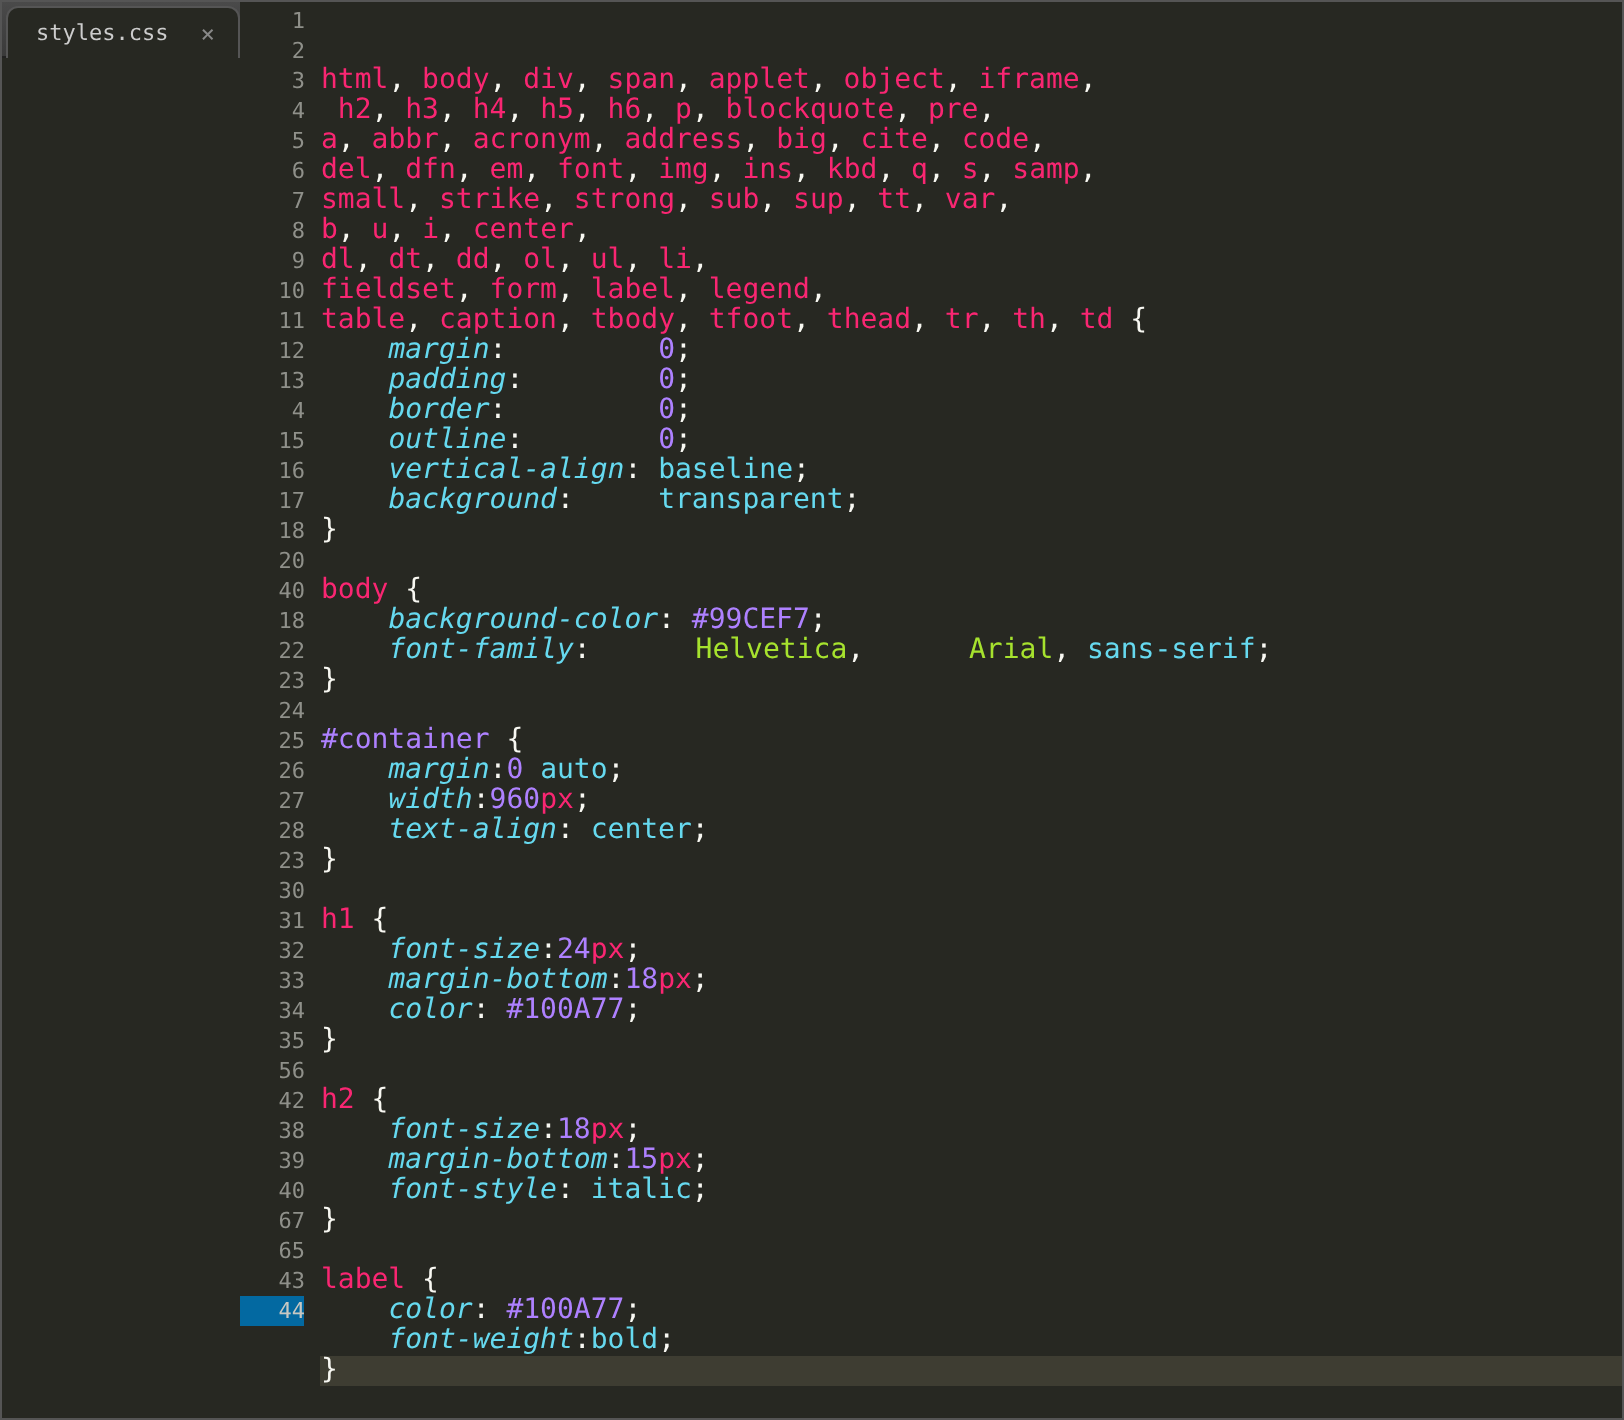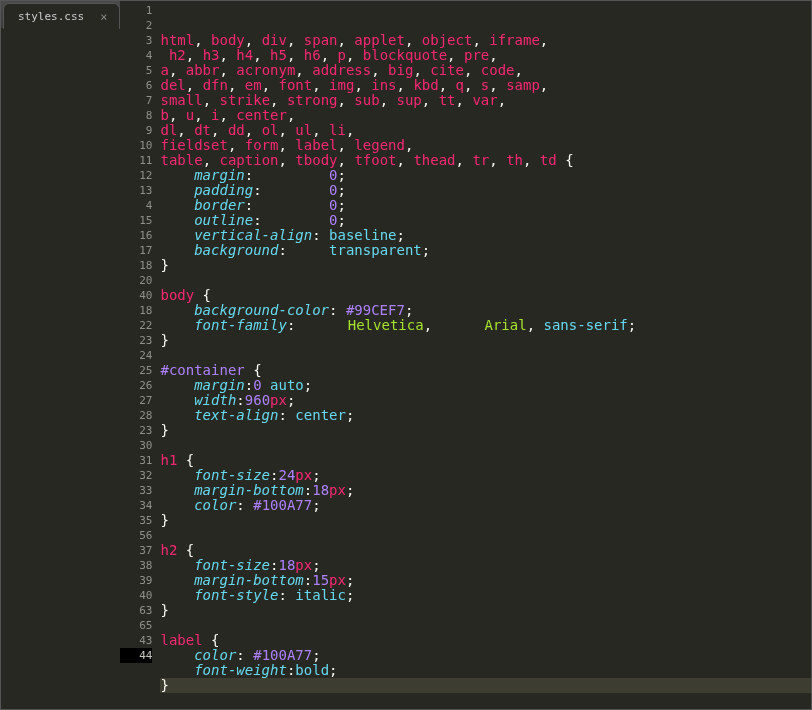--- a/index.html
+++ b/index.html
@@ -56,21 +56,21 @@
   .gutter {
     width: 40px;
     padding-top: 2px;
     text-align: right;
     color: #8f908a;
     font-size: 11px;
     line-height: 15px;
     padding-right: 8px;
     user-select: none;
   }
-  .gutter div.hl { background: #000000; color:#c8c8c2;}
+  .gutter div.hl { background: #0369a1; color:#c8c8c2;}
   .code {
     flex: 1;
     padding-top: 2px;
     font-size: 14px;
     line-height: 15px;
     white-space: pre;
     position: relative;
   }
   .line { height: 15px; }
   .line.hl { background: #3e3d32; }
@@ -131,25 +131,25 @@
         <div>27</div>
         <div>28</div>
         <div>23</div>
         <div>30</div>
         <div>31</div>
         <div>32</div>
         <div>33</div>
         <div>34</div>
         <div>35</div>
         <div>56</div>
-        <div>37</div>
+        <div>42</div>
         <div>38</div>
         <div>39</div>
         <div>40</div>
-        <div>63</div>
+        <div>67</div>
         <div>65</div>
         <div>43</div>
         <div class="hl">44</div>
       </div>
     <div class="code" id="code">
       <div class="line"><span class="tag">html</span><span class="punc">, </span><span class="tag">body</span><span class="punc">, </span><span class="tag">div</span><span class="punc">, </span><span class="tag">span</span><span class="punc">, </span><span class="tag">applet</span><span class="punc">, </span><span class="tag">object</span><span class="punc">, </span><span class="tag">iframe</span><span class="punc">,</span></div><div class="line"><span class="plain"> </span><span class="tag">h2</span><span class="punc">, </span><span class="tag">h3</span><span class="punc">, </span><span class="tag">h4</span><span class="punc">, </span><span class="tag">h5</span><span class="punc">, </span><span class="tag">h6</span><span class="punc">, </span><span class="tag">p</span><span class="punc">, </span><span class="tag">blockquote</span><span class="punc">, </span><span class="tag">pre</span><span class="punc">,</span></div><div class="line"><span class="tag">a</span><span class="punc">, </span><span class="tag">abbr</span><span class="punc">, </span><span class="tag">acronym</span><span class="punc">, </span><span class="tag">address</span><span class="punc">, </span><span class="tag">big</span><span class="punc">, </span><span class="tag">cite</span><span class="punc">, </span><span class="tag">code</span><span class="punc">,</span></div><div class="line"><span class="tag">del</span><span class="punc">, </span><span class="tag">dfn</span><span class="punc">, </span><span class="tag">em</span><span class="punc">, </span><span class="tag">font</span><span class="punc">, </span><span class="tag">img</span><span class="punc">, </span><span class="tag">ins</span><span class="punc">, </span><span class="tag">kbd</span><span class="punc">, </span><span class="tag">q</span><span class="punc">, </span><span class="tag">s</span><span class="punc">, </span><span class="tag">samp</span><span class="punc">,</span></div><div class="line"><span class="tag">small</span><span class="punc">, </span><span class="tag">strike</span><span class="punc">, </span><span class="tag">strong</span><span class="punc">, </span><span class="tag">sub</span><span class="punc">, </span><span class="tag">sup</span><span class="punc">, </span><span class="tag">tt</span><span class="punc">, </span><span class="tag">var</span><span class="punc">,</span></div><div class="line"><span class="tag">b</span><span class="punc">, </span><span class="tag">u</span><span class="punc">, </span><span class="tag">i</span><span class="punc">, </span><span class="tag">center</span><span class="punc">,</span></div><div class="line"><span class="tag">dl</span><span class="punc">, </span><span class="tag">dt</span><span class="punc">, </span><span class="tag">dd</span><span class="punc">, </span><span class="tag">ol</span><span class="punc">, </span><span class="tag">ul</span><span class="punc">, </span><span class="tag">li</span><span class="punc">,</span></div><div class="line"><span class="tag">fieldset</span><span class="punc">, </span><span class="tag">form</span><span class="punc">, </span><span class="tag">label</span><span class="punc">, </span><span class="tag">legend</span><span class="punc">,</span></div><div class="line"><span class="tag">table</span><span class="punc">, </span><span class="tag">caption</span><span class="punc">, </span><span class="tag">tbody</span><span class="punc">, </span><span class="tag">tfoot</span><span class="punc">, </span><span class="tag">thead</span><span class="punc">, </span><span class="tag">tr</span><span class="punc">, </span><span class="tag">th</span><span class="punc">, </span><span class="tag">td</span><span class="punc"> {</span></div><div class="line"><span class="guide">    </span><span class="prop">margin</span><span class="punc">:         </span><span class="val">0</span><span class="punc">;</span></div><div class="line"><span class="guide">    </span><span class="prop">padding</span><span class="punc">:        </span><span class="val">0</span><span class="punc">;</span></div><div class="line"><span class="guide">    </span><span class="prop">border</span><span class="punc">:         </span><span class="val">0</span><span class="punc">;</span></div><div class="line"><span class="guide">    </span><span class="prop">outline</span><span class="punc">:        </span><span class="val">0</span><span class="punc">;</span></div><div class="line"><span class="guide">    </span><span class="prop">vertical-align</span><span class="punc">: </span><span class="kw">baseline</span><span class="punc">;</span></div><div class="line"><span class="guide">    </span><span class="prop">background</span><span class="punc">:     </span><span class="kw">transparent</span><span class="punc">;</span></div><div class="line"><span class="punc">}</span></div><div class="line"></div><div class="line"><span class="tag">body</span><span class="punc"> {</span></div><div class="line"><span class="guide">    </span><span class="prop">background-color</span><span class="punc">: </span><span class="val">#99CEF7</span><span class="punc">;</span></div><div class="line"><span class="guide">    </span><span class="prop">font-family</span><span class="punc">: </span><span class="ident">Helvetica</span><span class="punc">, </span><span class="ident">Arial</span><span class="punc">, </span><span class="kw">sans-serif</span><span class="punc">;</span></div><div class="line"><span class="punc">}</span></div><div class="line"></div><div class="line"><span class="val">#container</span><span class="punc"> {</span></div><div class="line"><span class="guide">    </span><span class="prop">margin</span><span class="punc">:</span><span class="val">0</span><span class="punc"> </span><span class="kw">auto</span><span class="punc">;</span></div><div class="line"><span class="guide">    </span><span class="prop">width</span><span class="punc">:</span><span class="val">960</span><span class="unit">px</span><span class="punc">;</span></div><div class="line"><span class="guide">    </span><span class="prop">text-align</span><span class="punc">: </span><span class="kw">center</span><span class="punc">;</span></div><div class="line"><span class="punc">}</span></div><div class="line"></div><div class="line"><span class="tag">h1</span><span class="punc"> {</span></div><div class="line"><span class="guide">    </span><span class="prop">font-size</span><span class="punc">:</span><span class="val">24</span><span class="unit">px</span><span class="punc">;</span></div><div class="line"><span class="guide">    </span><span class="prop">margin-bottom</span><span class="punc">:</span><span class="val">18</span><span class="unit">px</span><span class="punc">;</span></div><div class="line"><span class="guide">    </span><span class="prop">color</span><span class="punc">: </span><span class="val">#100A77</span><span class="punc">;</span></div><div class="line"><span class="punc">}</span></div><div class="line"></div><div class="line"><span class="tag">h2</span><span class="punc"> {</span></div><div class="line"><span class="guide">    </span><span class="prop">font-size</span><span class="punc">:</span><span class="val">18</span><span class="unit">px</span><span class="punc">;</span></div><div class="line"><span class="guide">    </span><span class="prop">margin-bottom</span><span class="punc">:</span><span class="val">15</span><span class="unit">px</span><span class="punc">;</span></div><div class="line"><span class="guide">    </span><span class="prop">font-style</span><span class="punc">: </span><span class="kw">italic</span><span class="punc">;</span></div><div class="line"><span class="punc">}</span></div><div class="line"></div><div class="line"><span class="tag">label</span><span class="punc"> {</span></div><div class="line"><span class="guide">    </span><span class="prop">color</span><span class="punc">: </span><span class="val">#100A77</span><span class="punc">;</span></div><div class="line"><span class="guide">    </span><span class="prop">font-weight</span><span class="punc">:</span><span class="kw">bold</span><span class="punc">;</span></div><div class="line hl"><span class="punc">}</span></div><div class="scrollbar"></div>
     </div>
   </div>
 </div>
 

